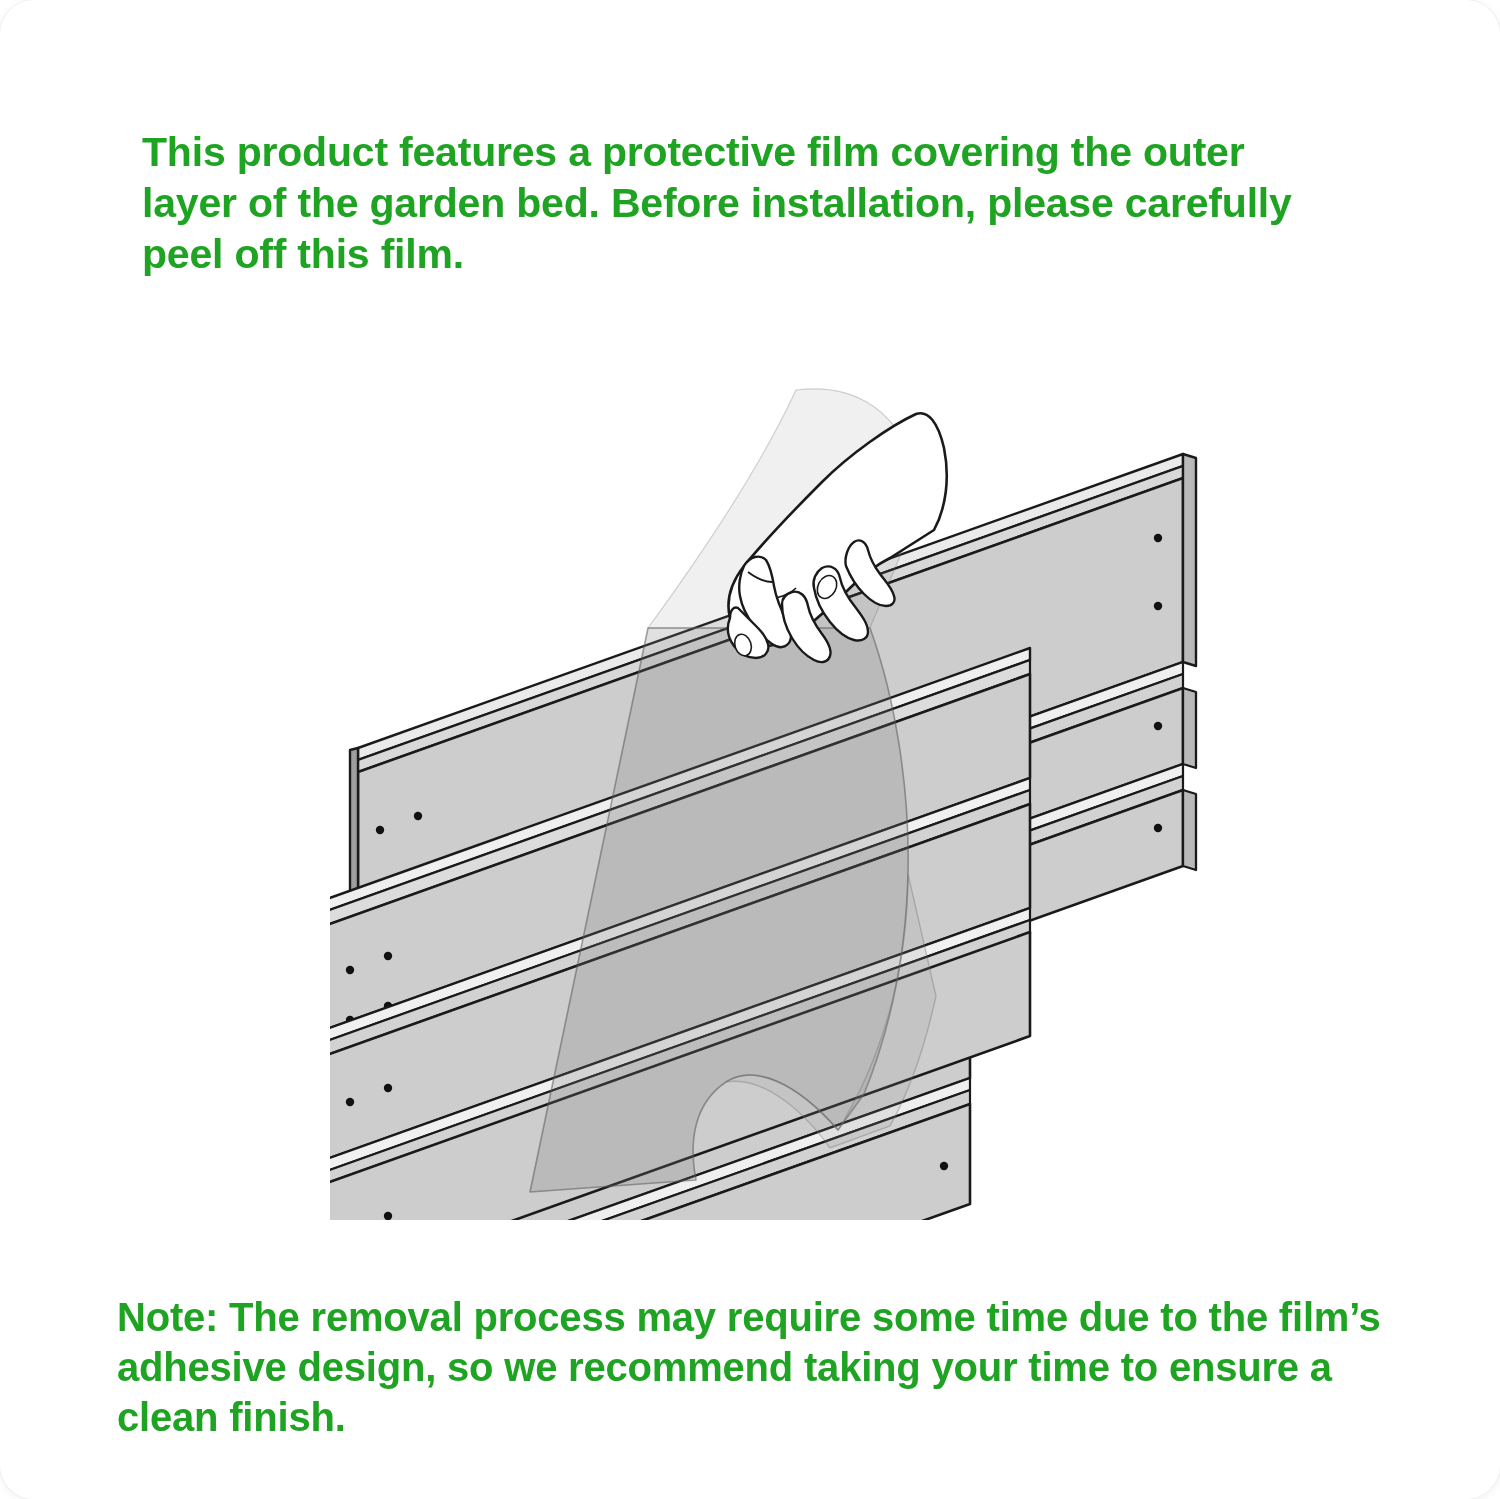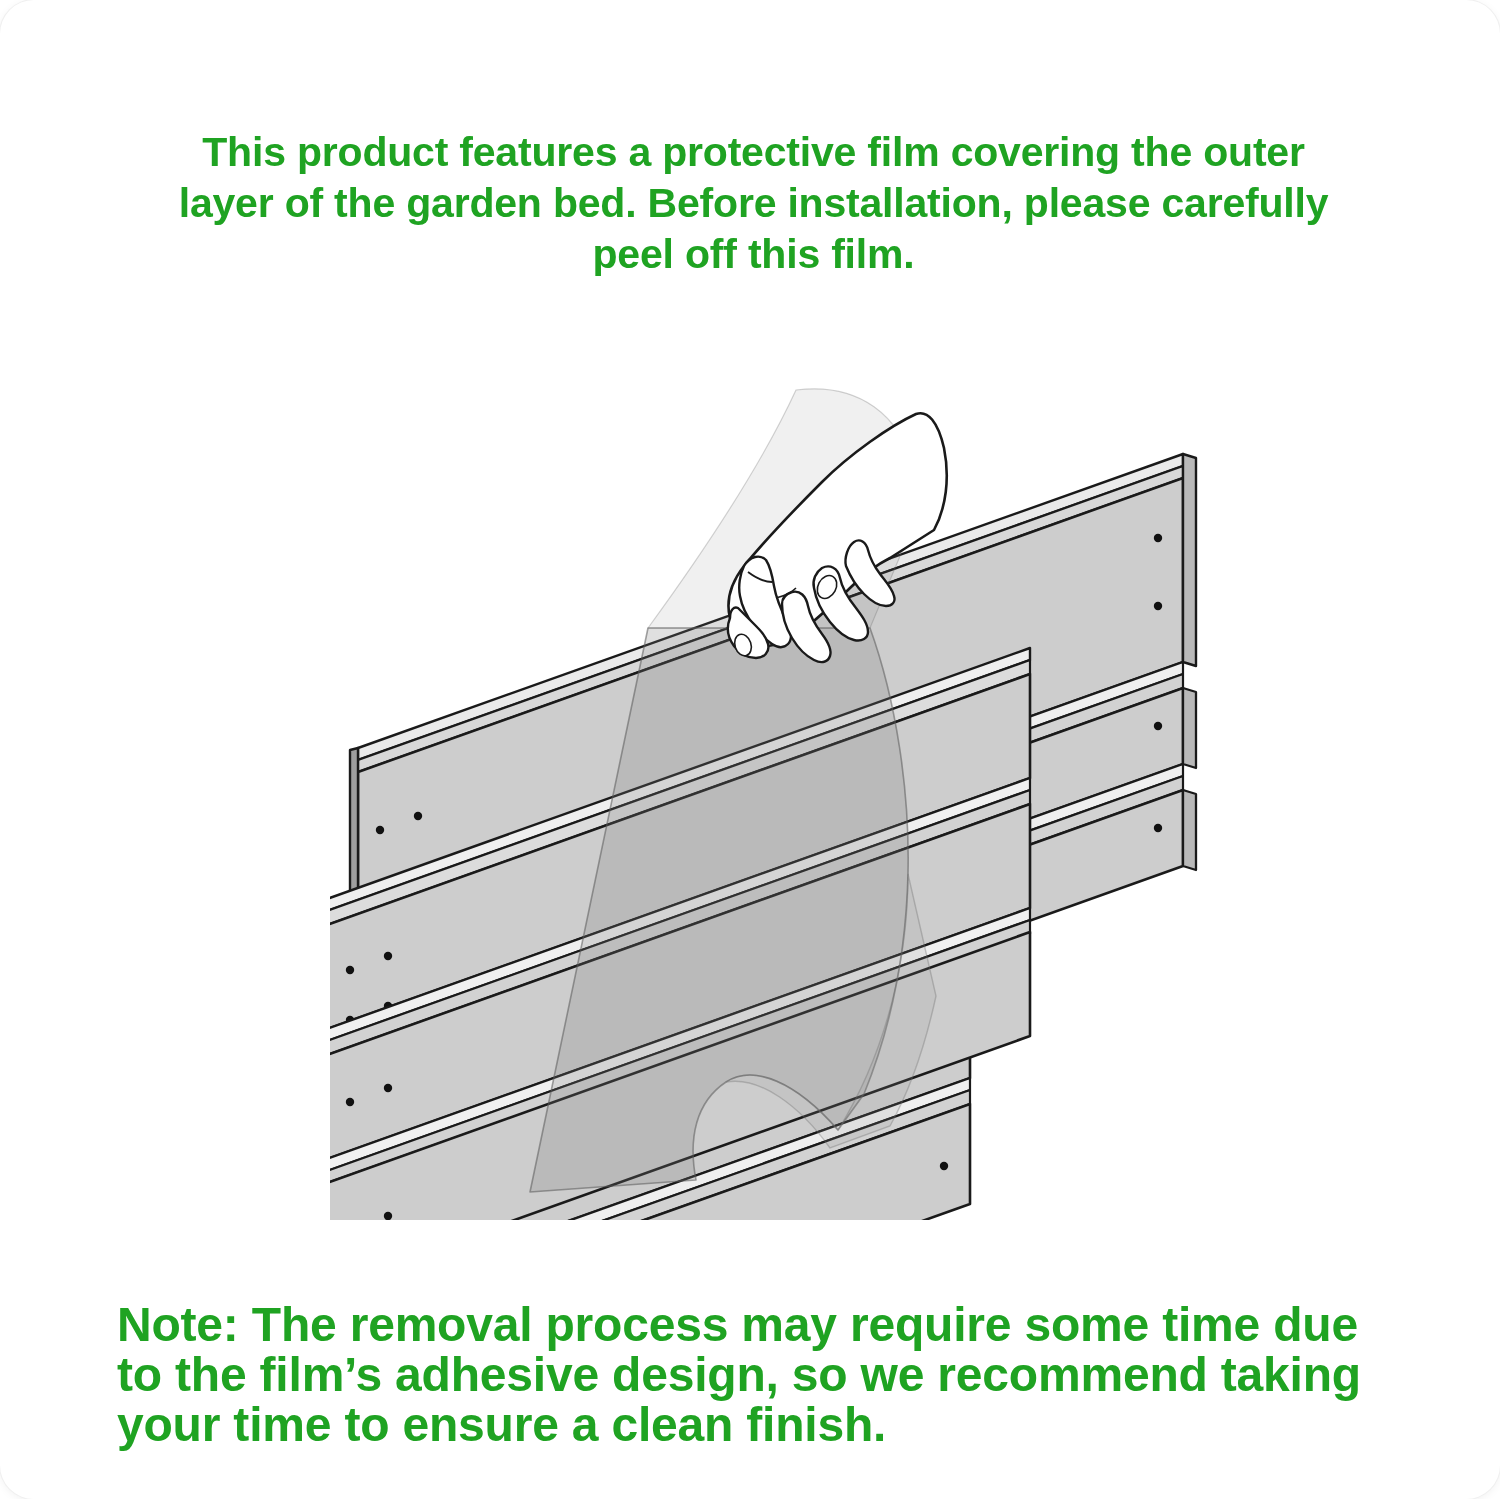--- a/index.html
+++ b/index.html
@@ -27,33 +27,32 @@
 
   .notice-text {
     position: absolute;
     color: #1fa322;
     font-weight: 700;
     letter-spacing: -0.2px;
     white-space: pre-wrap;
   }
 
   #top-instruction {
-    left: 151px;
+    left: 142px;
     top: 86px;
     width: 1205px;
     font-size: 41px;
     line-height: 51px;
-    text-align: center;
   }
 
   #bottom-note {
     left: 117px;
     top: 1252px;
     width: 1290px;
-    font-size: 48px;
+    font-size: 40px;
     line-height: 50px;
   }
 
   #illustration {
     position: absolute;
     left: 330px;
     top: 230px;
     width: 880px;
     height: 990px;
   }

